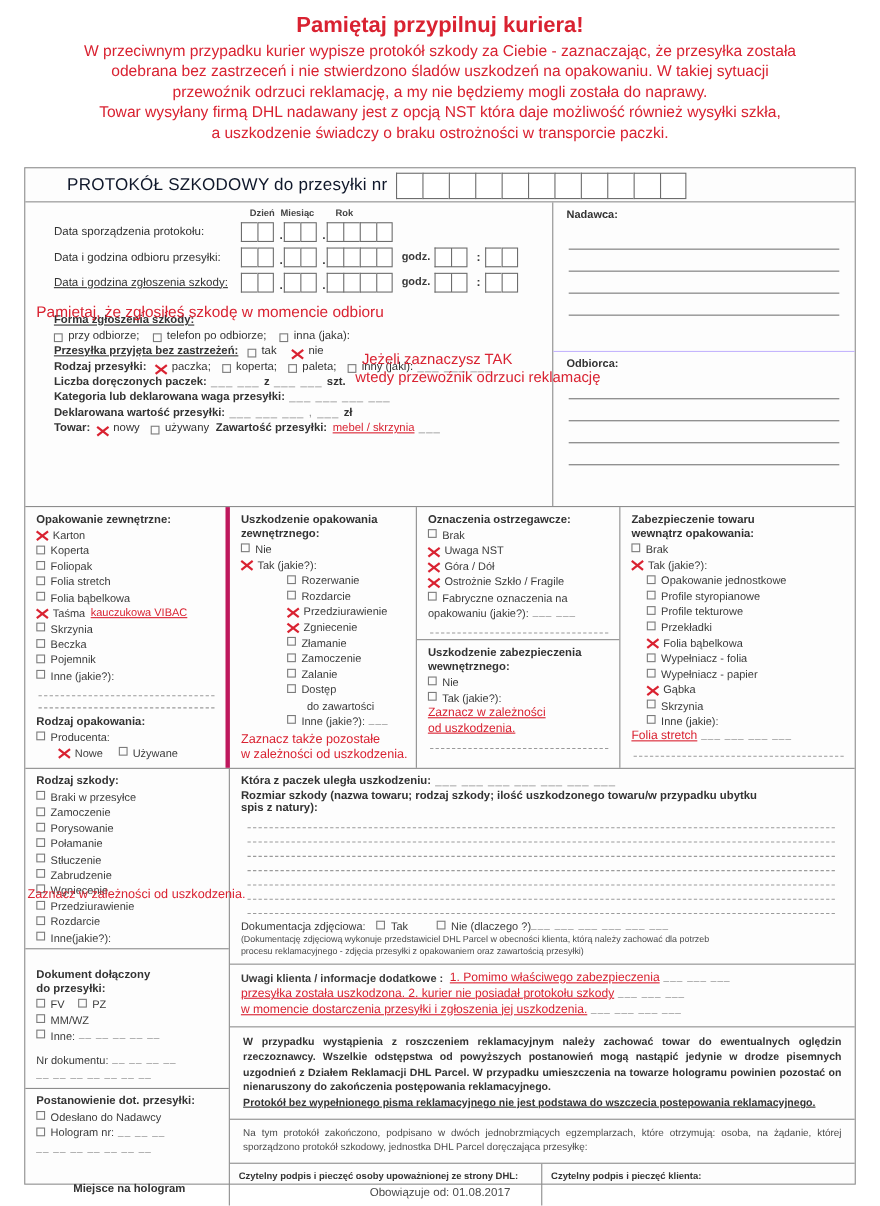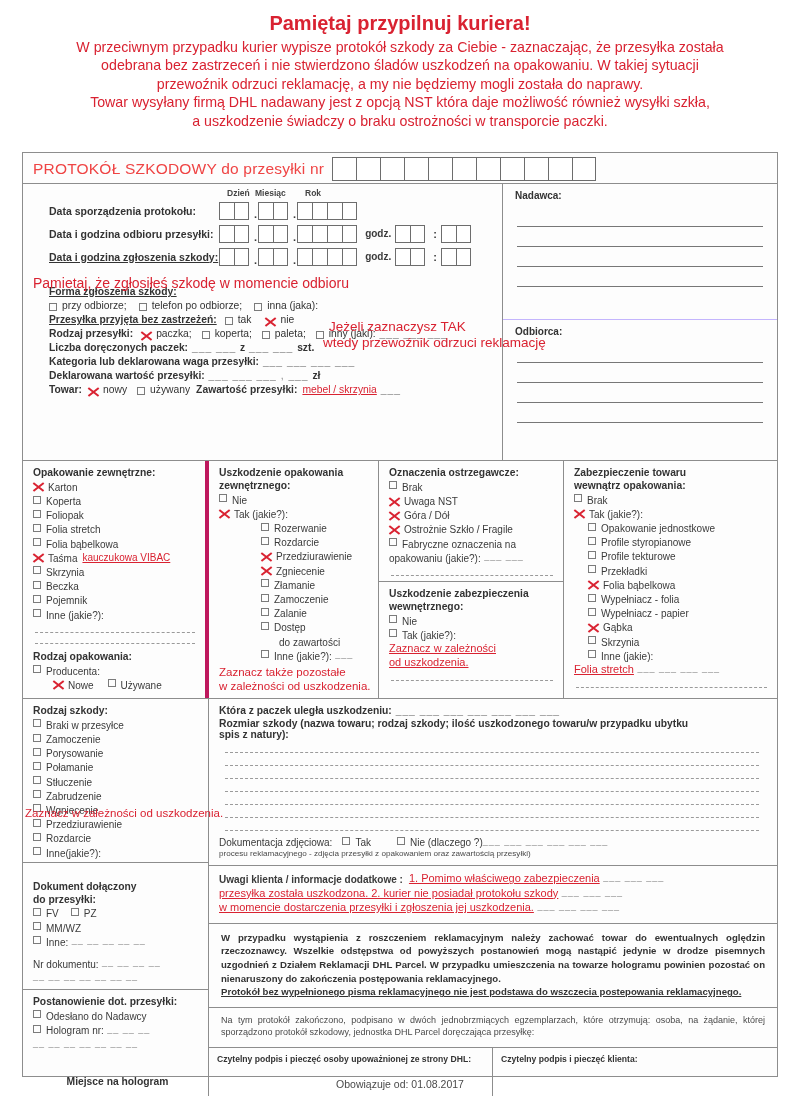--- a/index.html
+++ b/index.html
@@ -31,42 +31,42 @@
     width:756px;height:925px;
     border:1px solid #8d8d8d;
     background:#fdfdfd;
     box-sizing:border-box;
   }
   .hdr{
     display:flex;align-items:center;
     padding:4px 6px 2px 10px;
     height:30px;box-sizing:border-box;
   }
-  .hdr-title{font-size:15.5px;color:#ef4444;letter-spacing:.2px;white-space:nowrap;}
+  .hdr-title{font-size:15.5px;color:#0f172a;letter-spacing:.2px;white-space:nowrap;margin-left:28px;}
   .boxrow{display:flex;margin-left:8px;}
   .cell{
     width:24px;height:24px;
     border:1px solid #6d6d6d;
     border-right:none;box-sizing:border-box;background:#fff;
   }
   .cell:last-child{border-right:1px solid #6d6d6d;}
   .cell.sm{width:15px;height:18px;}
 
   
   .top{display:flex;border-top:1px solid #8d8d8d;}
   .top-left{width:480px;border-right:1px solid #8d8d8d;box-sizing:border-box;}
   .top-right{flex:1;display:flex;flex-direction:column;}
 
   .dates{padding:4px 0 2px 0;position:relative;}
   .dhead{display:flex;font-size:8.5px;font-weight:bold;color:#444;padding-left:204px;}
   .dhead span{display:inline-block;}
   .drow{display:flex;align-items:center;margin:2px 0 2px 0;height:21px;}
   .dlabel{
     width:196px;text-align:left;padding-left:26px;box-sizing:border-box;
-    font-size:10.5px;font-weight:bold;color:#333;
+    font-size:10.5px;font-weight:normal;color:#333;
   }
   .dlabel.u{text-decoration:underline;}
   .grp{display:flex;margin-right:4px;}
   .dot{font-size:11px;font-weight:bold;align-self:flex-end;padding:0 1px 1px 1px;}
   .godz{font-size:10px;font-weight:bold;margin:0 4px;}
   .colon{font-size:11px;font-weight:bold;margin:0 4px;}
 
   .panel{padding:6px 10px 6px 12px;box-sizing:border-box;}
   .panel-title{font-size:10px;font-weight:bold;color:#333;margin-bottom:6px;}
   .ruled{border-bottom:1px solid #777;height:19px;margin:0 4px 0 2px;}
@@ -667,20 +667,21 @@
 
       <div style="padding:4px 10px 5px 10px">
         <div class="citem" style="font-size:10px">
           <span class="tx">Dokumentacja zdjęciowa:</span>
           <span class="cb" style="margin-left:10px"></span>
             <span class="tx">Tak</span>
           <span class="cb" style="margin-left:26px"></span>
             <span class="tx">Nie (dlaczego ?)</span>
           <span class="dashes" style="font-size:9px">___ ___ ___ ___ ___ ___</span>
         </div>
+        <div class="smalltext">(Dokumentację zdjęciową wykonuje przedstawiciel DHL Parcel w obecności klienta, którą należy zachować dla potrzeb</div>
         <div class="smalltext">procesu reklamacyjnego - zdjęcia przesyłki z opakowaniem oraz zawartością przesyłki)</div>
       </div>
 
       <div style="padding:6px 10px 8px 10px;border-top:1px solid #8d8d8d">
         <div class="citem" style="font-size:10px;font-weight:bold">
           <span class="tx">Uwagi klienta / informacje dodatkowe :</span>
           <span class="redline" style="margin-left:6px;font-weight:normal">1. Pomimo właściwego zabezpieczenia</span>
           <span class="dashes" style="font-weight:normal;font-size:9px">&nbsp;___ ___ ___</span>
         </div>
         <div class="citem">

